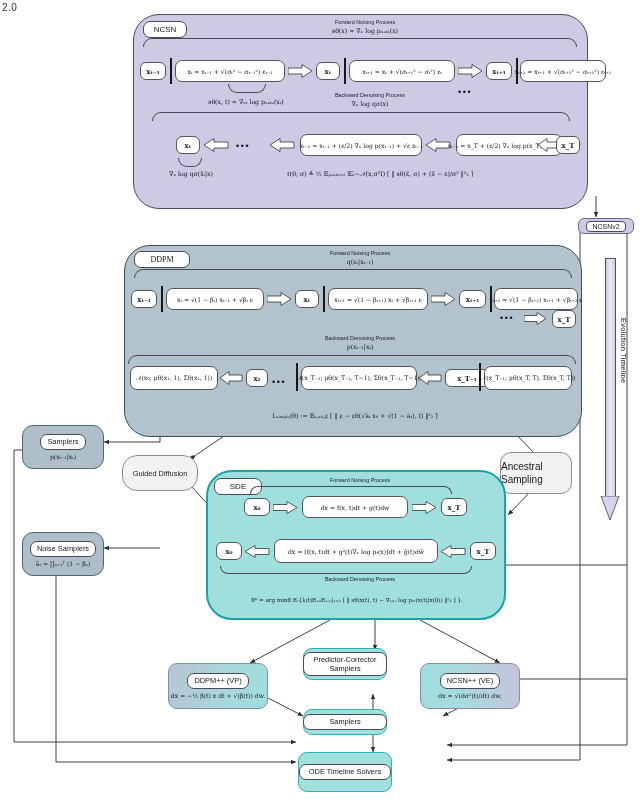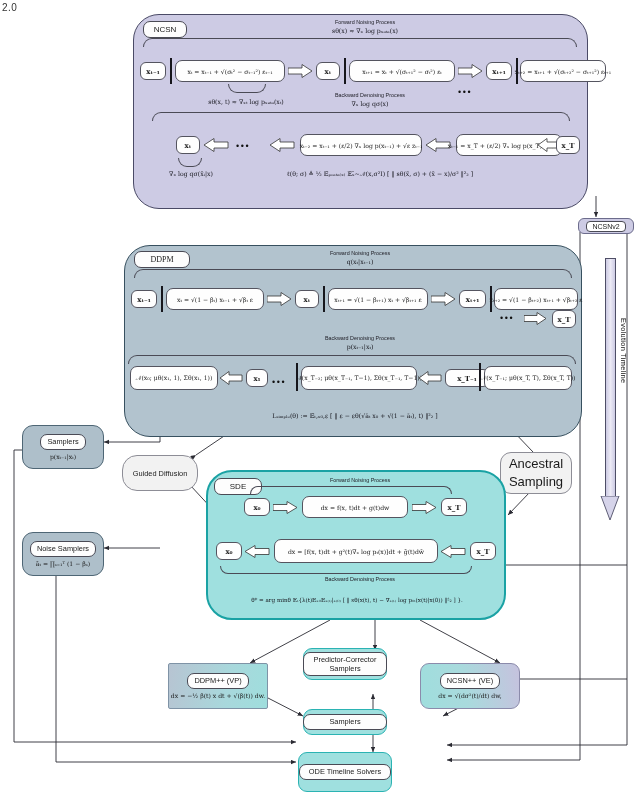--- a/index.html
+++ b/index.html
@@ -256,21 +256,21 @@
 <div class="node node-blue" style="left:22px;top:532px;width:82px;height:44px;">
   <div class="node-title">Noise Samplers</div>
   <div class="node-sub">āₜ = ∏ₛ₌₁ᵀ (1 − βₛ)</div>
 </div>
 
 <div class="node node-gray" style="left:122px;top:455px;width:76px;height:36px;border-radius:15px;">
   <div style="font-size:7.4px;text-align:center;">Guided Diffusion</div>
 </div>
 
 <div class="node node-gray" style="left:500px;top:452px;width:72px;height:42px;">
-  <div style="font-size:13px;text-align:center;line-height:1.35;">Ancestral Sampling</div>
+  <div style="font-size:10px;text-align:left;line-height:1.35;">Ancestral Sampling</div>
 </div>
 
 <div class="panel panel-sde" style="left:206px;top:470px;width:300px;height:150px;"></div>
 
 <div class="chip lg" style="left:214px;top:478px;width:48px;height:17px;">SDE</div>
 
 <div class="cap" style="left:290px;top:477px;width:140px;">Forward Noising Process</div>
 <div class="brace" style="left:250px;top:486px;width:200px;height:7px;"></div>
 
 <div class="xbox" style="left:244px;top:498px;width:26px;height:18px;">x₀</div>
@@ -290,21 +290,21 @@
 <div class="fbox" style="left:274px;top:539px;width:164px;height:24px;">dx = [f(x, t)dt + g²(t)∇ₓ log pₜ(x)]dt + ḡ(t)dw̄</div>
 <svg class="barrow" style="left:441px;top:545px;width:26px;height:13px;">
     <path d="M24,3.5 L10,3.5 L10,0.5 L0,6.5 L10,12.5 L10,9.5 L24,9.5 z" fill="#fff" stroke="#333" stroke-width="0.8"></path>
   </svg>
 <div class="xbox" style="left:470px;top:542px;width:26px;height:18px;">x_T</div>
 
 <div class="brace-dn" style="left:220px;top:566px;width:250px;height:7px;"></div>
 <div class="cap" style="left:290px;top:576px;width:140px;">Backward Denoising Process</div>
 <div class="math" style="left:222px;top:597px;width:270px;font-size:5.6px;">θ* = arg minθ 𝔼ₜ{λ(t)𝔼ₓ₀𝔼ₓ₍ₜ₎|ₓ₍₀₎ [ ‖ sθ(x(t), t) − ∇ₓ₍ₜ₎ log p₀ₜ(x(t)|x(0)) ‖²₂ ] }.</div>
 
-<div class="node node-grad-l" style="left:168px;top:663px;width:100px;height:46px;border-radius:2px;">
+<div class="node node-grad-l" style="left:168px;top:663px;width:100px;height:46px;border-radius:9px;">
   <div class="node-title">DDPM++ (VP)</div>
   <div class="node-sub">dx = −½ β(t) x dt + √(β(t)) dw.</div>
 </div>
 
 <div class="node node-grad-r" style="left:420px;top:663px;width:100px;height:46px;border-radius:9px;">
   <div class="node-title">NCSN++ (VE)</div>
   <div class="node-sub">dx = √(dσ²(t)/dt) dw,</div>
 </div>
 
 <div class="node node-teal" style="left:303px;top:648px;width:84px;height:32px;border-radius:9px;">

